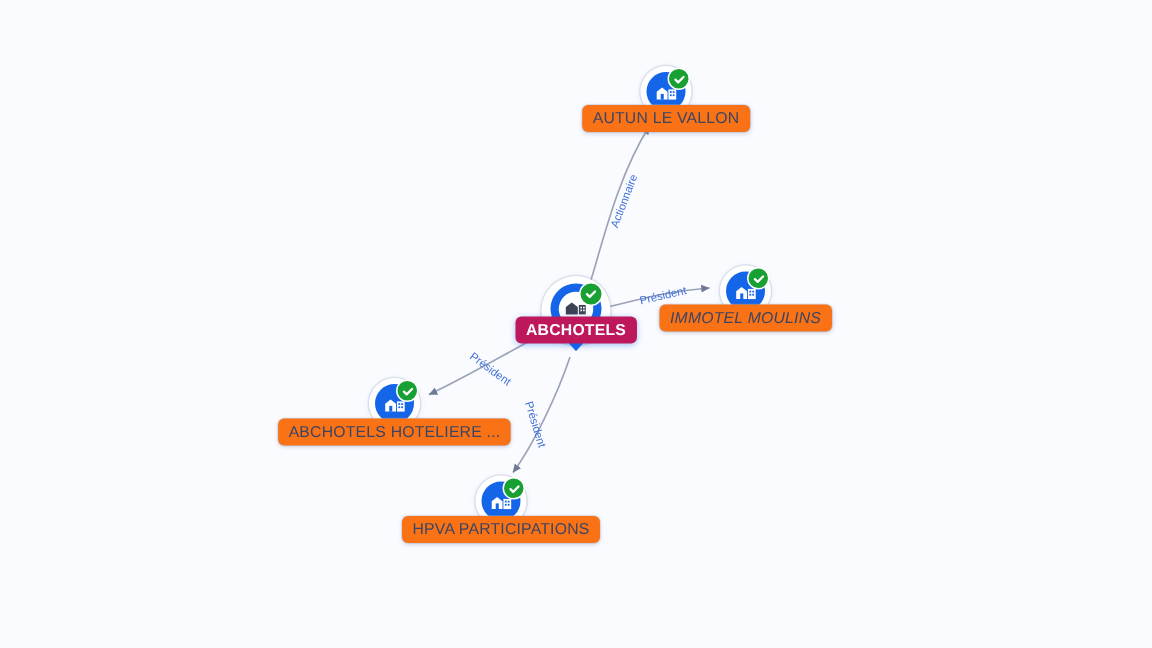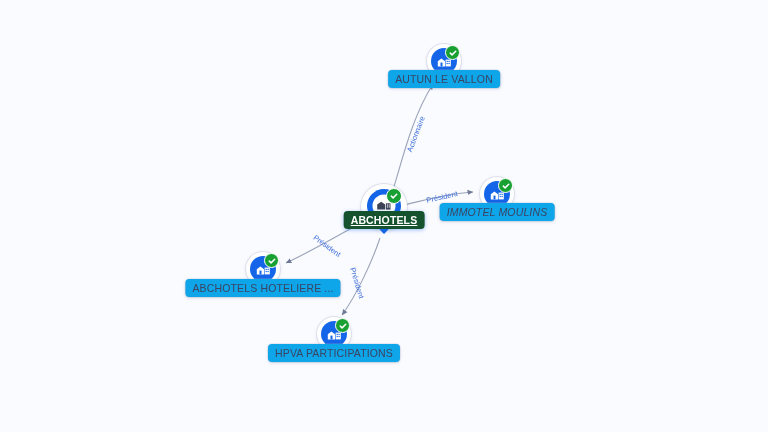--- a/index.html
+++ b/index.html
@@ -91,34 +91,33 @@
     width: 14px;
     height: 14px;
   }
   .node-label {
     position: absolute;
     white-space: nowrap;
     font-size: 10.5px;
     letter-spacing: 0.15px;
     padding: 3px 7px;
     border-radius: 4px;
-    background: #0ea5e9;
+    background: #f97316;
     color: #3b4463;
     box-shadow: 0 1px 3px rgba(70,85,130,0.22),
                 0 0 0 0.5px rgba(180,188,210,0.45);
     z-index: 5;
     transform: translateX(-50%);
     left: 50%;
   }
   .node-label.focal {
-    background: #14532d;
+    background: #be185d;
     color: #ffffff;
     font-weight: 600;
     box-shadow: 0 1px 4px rgba(21,101,232,0.40);
-    text-decoration: underline;
   }
   .edge-label {
     position: absolute;
     font-size: 7.5px;
     color: #3f6fd8;
     white-space: nowrap;
     transform-origin: 50% 50%;
     z-index: 3;
     pointer-events: none;
   }

